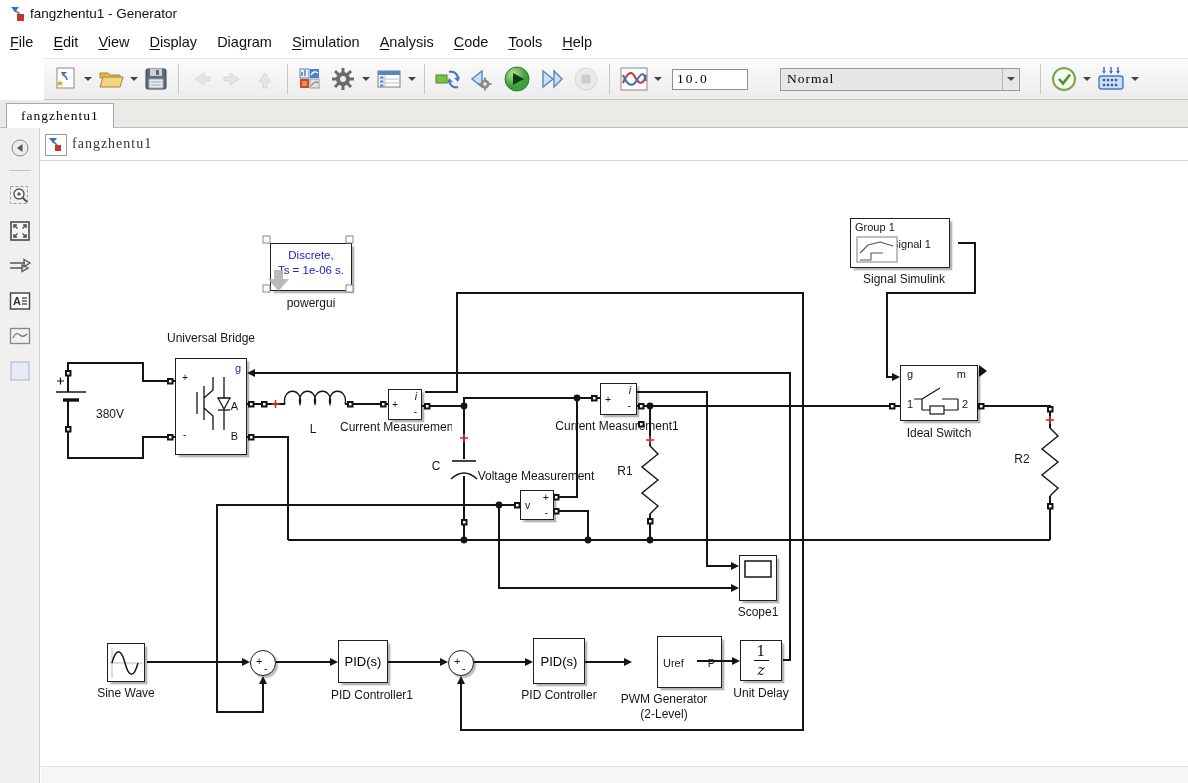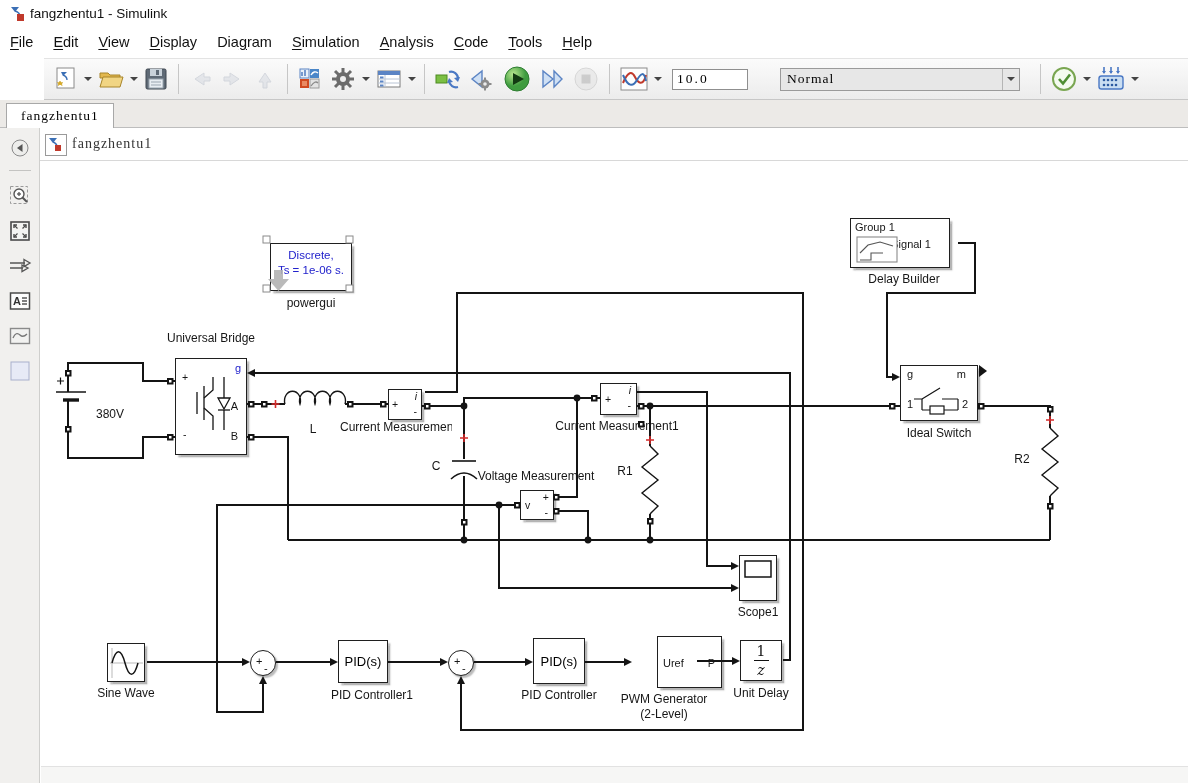--- a/index.html
+++ b/index.html
@@ -53,21 +53,21 @@
 <body>
 
 <div id="app">
 
   <div id="titlebar">
     <svg style="position:absolute;left:9px;top:5px" width="17" height="17" viewBox="0 0 17 17">
       <path d="M2,2 L10,2 L6,7 Z" fill="#3b6fb5"></path>
         <path d="M6,6 C10,7 11,9 11,12" stroke="#3b6fb5" stroke-width="1.6" fill="none"></path>
       <rect x="8" y="9" width="7" height="7" fill="#c0392b"></rect>
     </svg>
-    <span class="ttl">fangzhentu1 - Simulink</span>
+    <span class="ttl">fangzhentu1 - Generator</span>
   </div>
 
   <div id="menubar"><span class="mi"><u>F</u>ile</span><span class="mi"><u>E</u>dit</span><span class="mi"><u>V</u>iew</span><span class="mi"><u>D</u>isplay</span><span class="mi">Dia<u>g</u>ram</span><span class="mi"><u>S</u>imulation</span><span class="mi"><u>A</u>nalysis</span><span class="mi"><u>C</u>ode</span><span class="mi"><u>T</u>ools</span><span class="mi"><u>H</u>elp</span></div>
 
   <div id="toolbar">
     <span class="tbtn">
       <svg width="26" height="26" viewBox="0 0 26 26">
           <rect x="4" y="2" width="17" height="20" fill="#fff" stroke="#8a8a8a"></rect>
           <path d="M8,6 L14,6 L10,10 Z" fill="#3b6fb5"></path>
           <path d="M10,9 C13,10 14,12 14,14" stroke="#3b6fb5" stroke-width="1.4" fill="none"></path>
@@ -318,21 +318,21 @@
   <div id="pg-text">
     <div>Discrete,</div>
       <div>Ts = 1e-06 s.</div>
   </div>
   <div class="lbl" style="left:271px;top:296px;width:80px;">powergui</div>
 
   <div class="blk" style="left:850px;top:218px;width:100px;height:50px;">
     <span class="pt" style="left:4px;top:3px;font-size:11px;">Group 1</span>
     <span class="pt" style="right:18px;top:20px;font-size:11px;">Signal 1</span>
   </div>
-  <div class="lbl" style="left:840px;top:272px;width:128px;">Delay Builder</div>
+  <div class="lbl" style="left:840px;top:272px;width:128px;">Signal Simulink</div>
 
   <div class="lbl" style="left:96px;top:407px;width:40px;text-align:left;">380V</div>
 
   <div class="blk" style="left:175px;top:358px;width:72px;height:97px;">
     <span class="pt" style="left:6px;top:13px;">+</span>
     <span class="pt" style="left:7px;top:70px;">-</span>
     <span class="pt blue" style="right:5px;top:4px;font-size:11px;">g</span>
     <span class="pt" style="right:8px;top:42px;font-size:11px;">A</span>
     <span class="pt" style="right:8px;top:72px;font-size:11px;">B</span>
   </div>

